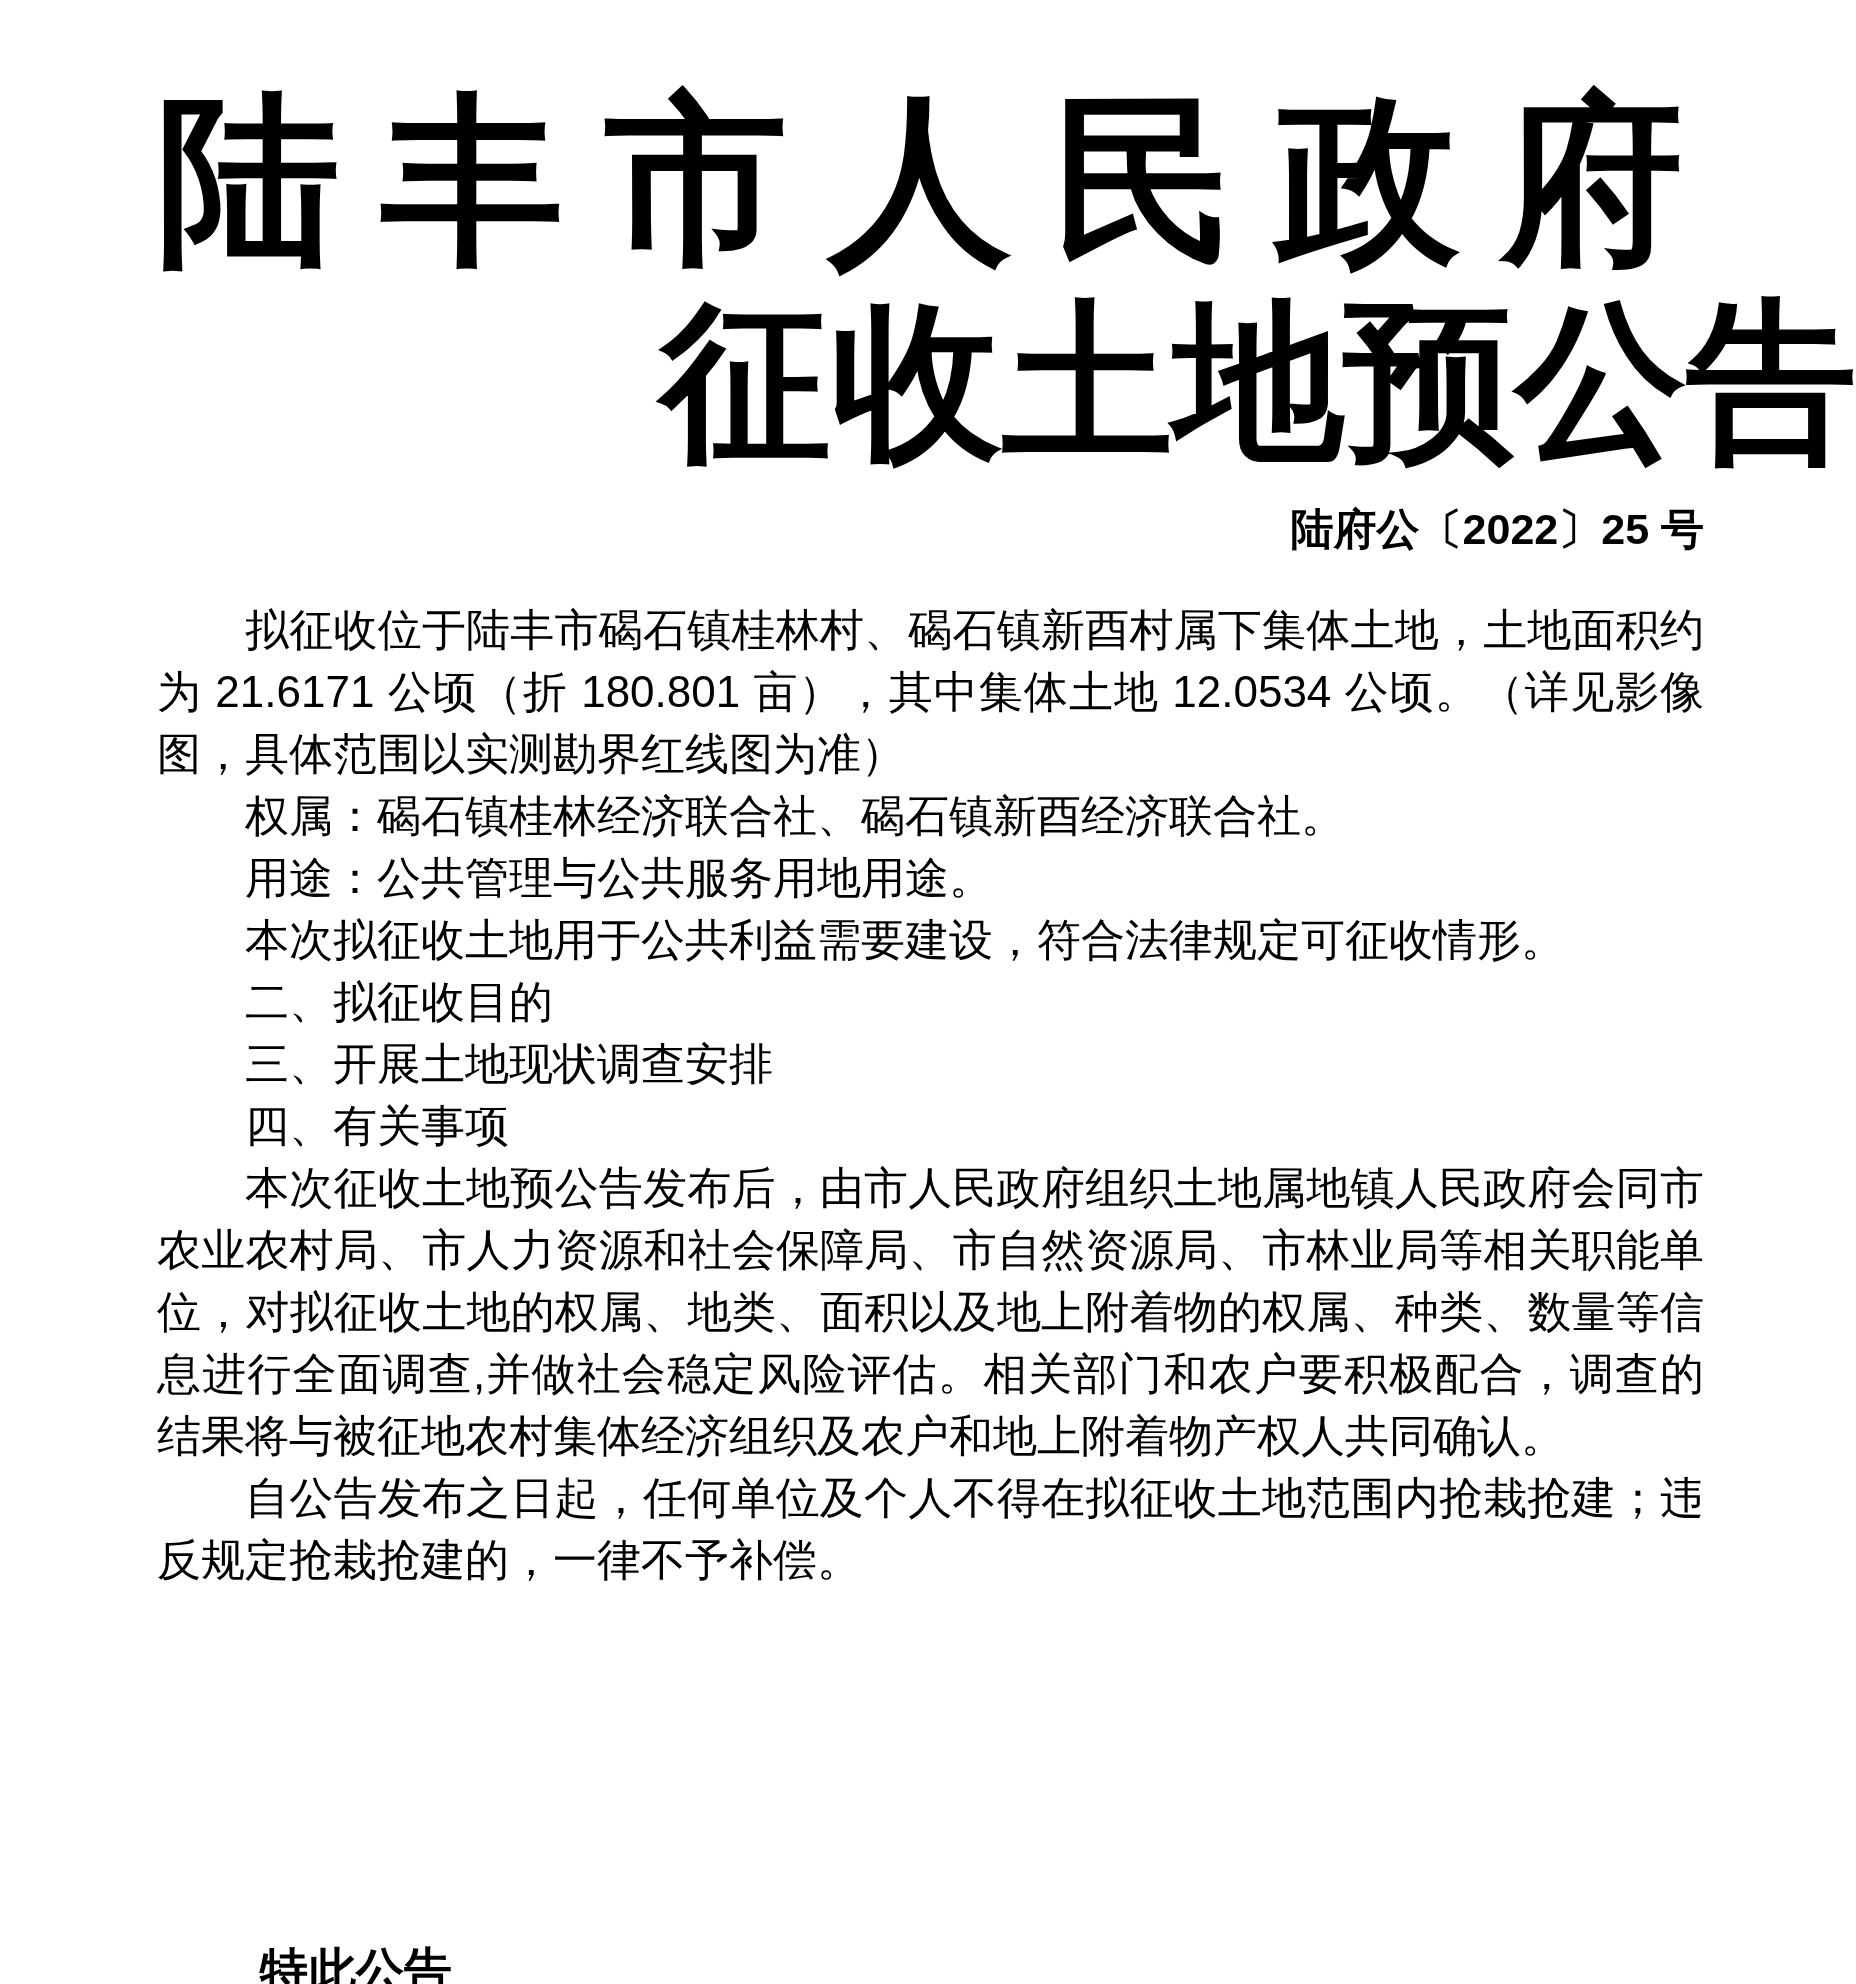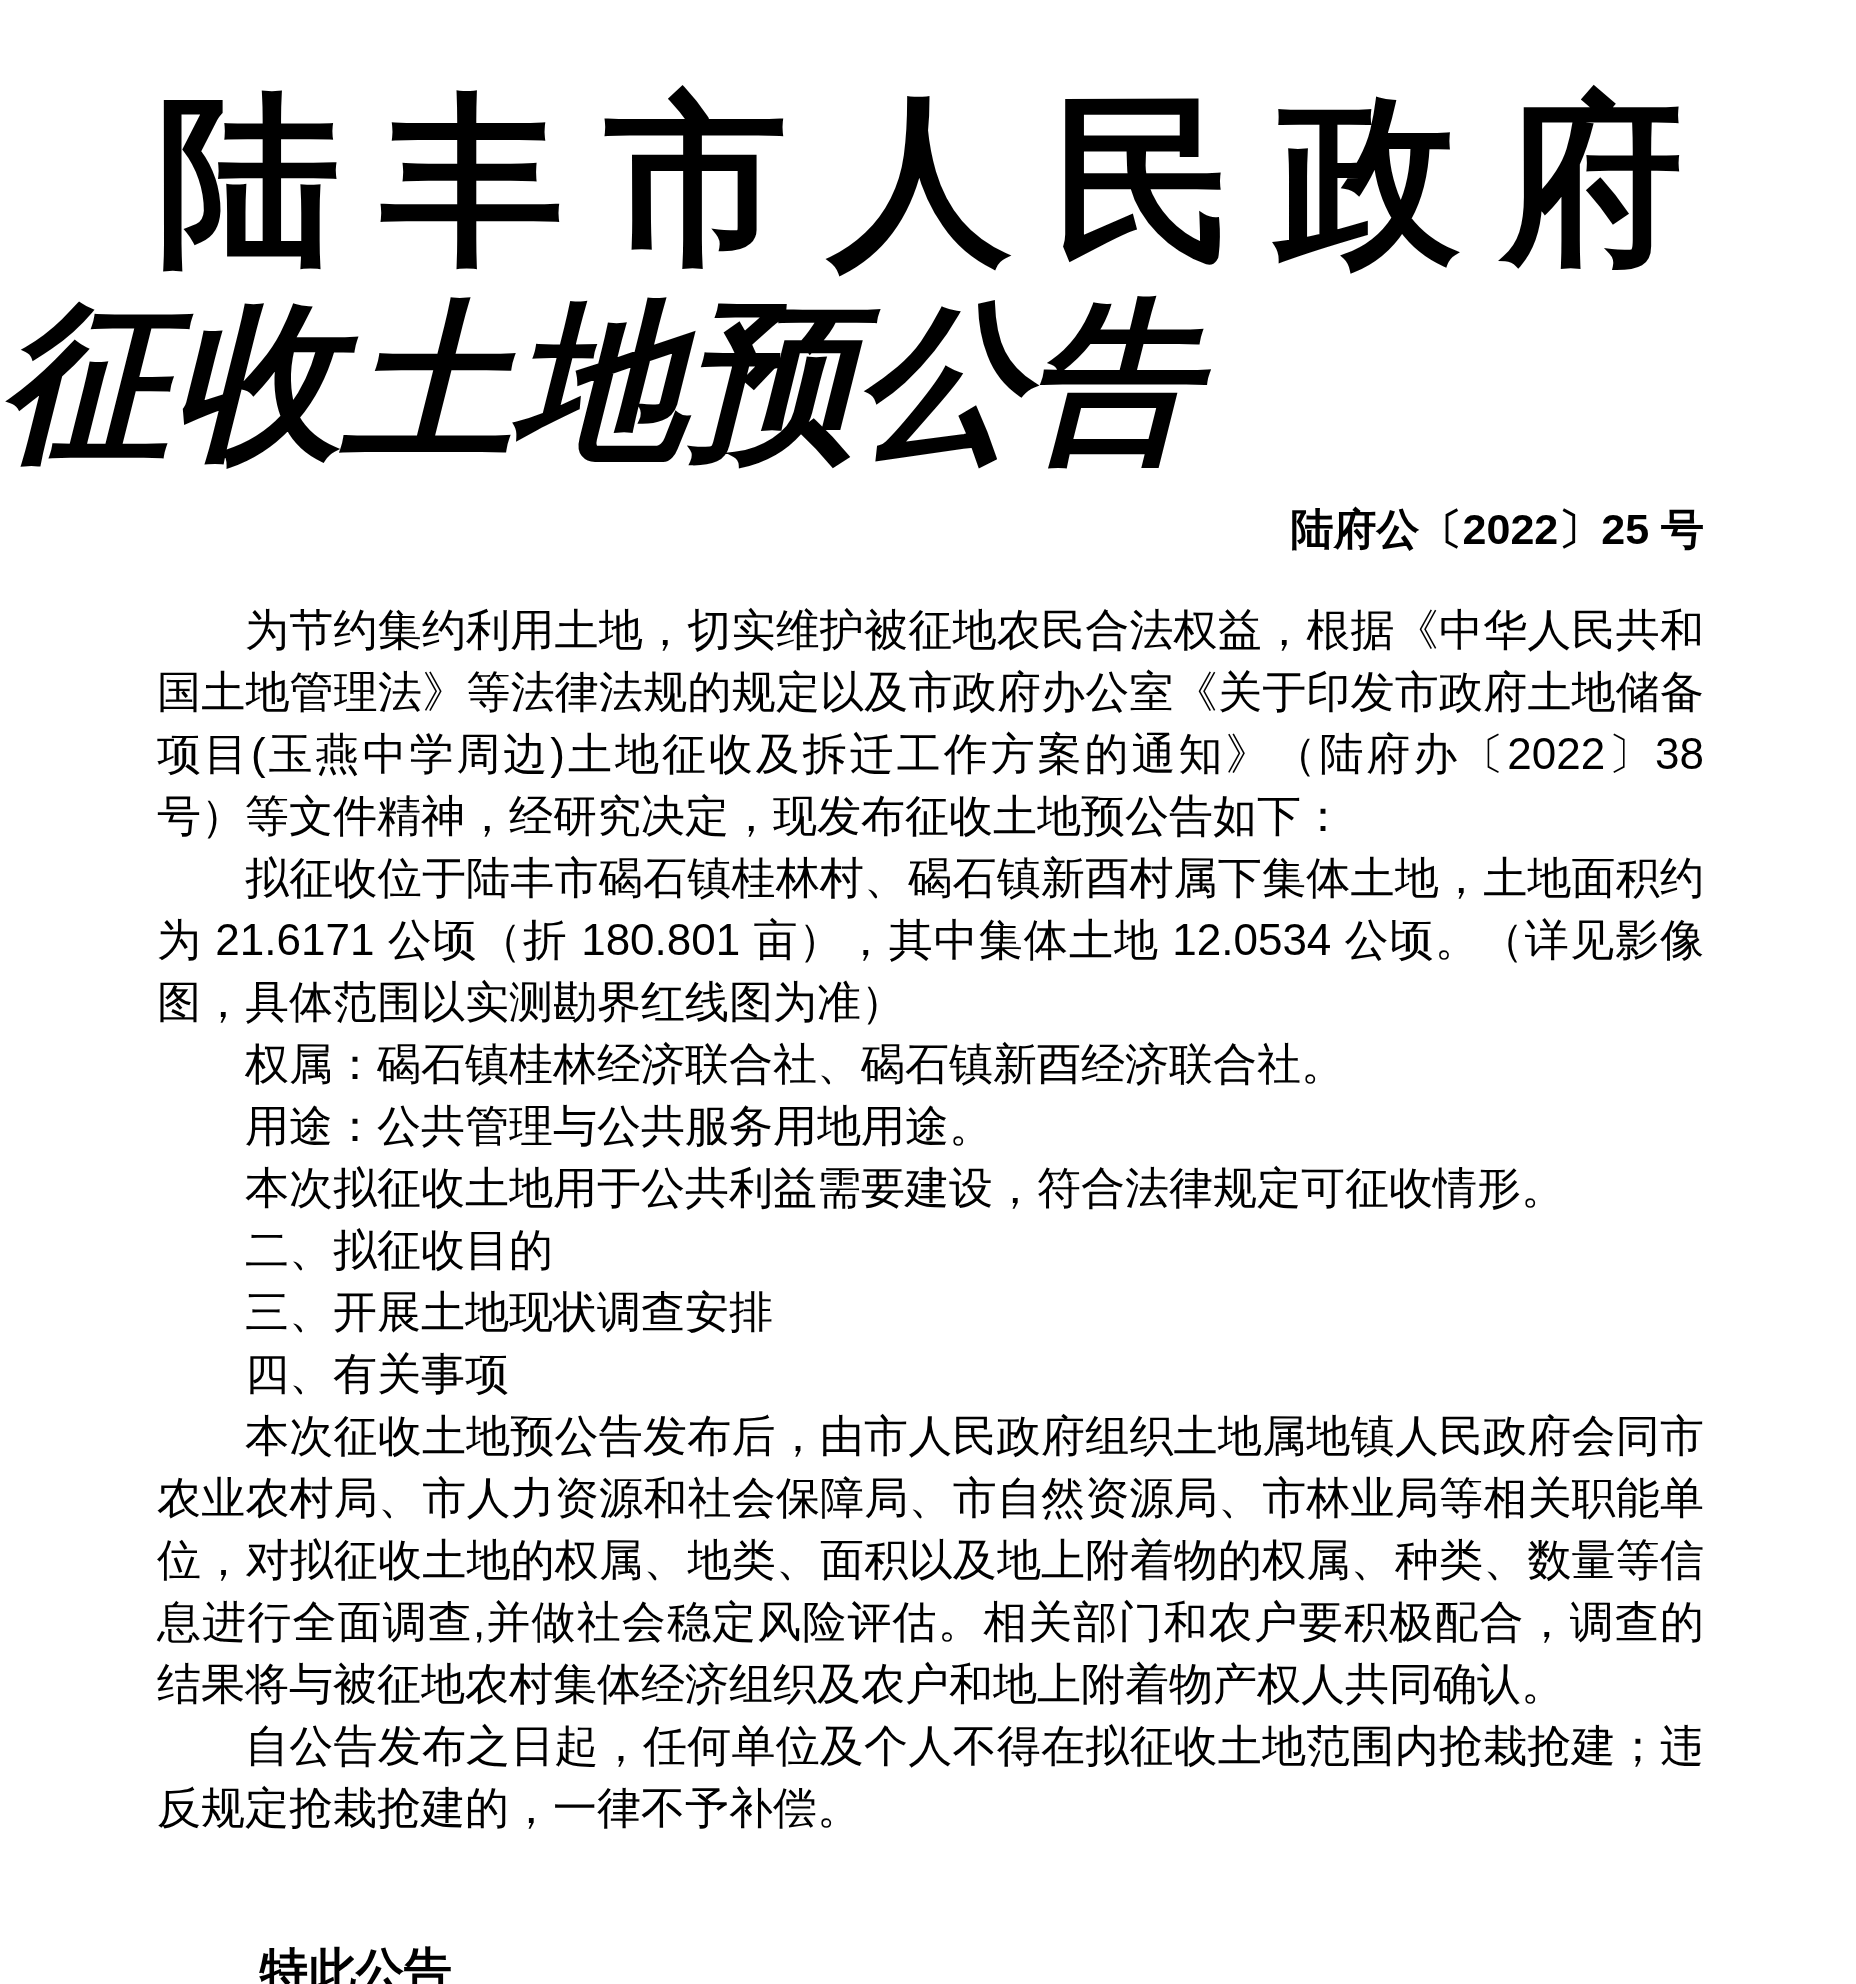--- a/index.html
+++ b/index.html
@@ -6,23 +6,23 @@
   .page{
     position:relative;width:1857px;height:2629px;background:#ffffff;overflow:hidden;
     font-family:"Liberation Sans","DejaVu Sans",sans-serif;color:#000;
   }
   .title-line1{
     margin:91px 0 0;text-align:center;white-space:nowrap;
     font-family:"Liberation Serif","DejaVu Serif",serif;font-weight:900;
     font-size:183px;line-height:1;letter-spacing:41px;padding-left:24px;
   }
   .title-line2{
-    margin:24px 0 0;text-align:left;white-space:nowrap;
+    margin:24px 0 0;text-align:right;white-space:nowrap;
     font-family:"Liberation Serif","DejaVu Serif",serif;font-weight:900;
-    font-size:171px;line-height:1;font-style:italic;
+    font-size:171px;line-height:1;
   }
   .doc-number{
     margin:38px 153px 12px 0;text-align:right;
     font-size:43px;font-weight:600;line-height:1.05;
   }
   .doc-body{
     margin:47px 153px 0 157px;
     font-size:44px;line-height:62px;font-weight:500;
     text-align:justify;text-justify:inter-ideograph;
   }
@@ -39,21 +39,20 @@
 <div class="page">
 
   <header>
     <h1 class="title-line1">陆丰市人民政府</h1>
     <h1 class="title-line2">征收土地预公告</h1>
   </header>
 
   <div class="doc-number">陆府公〔2022〕25 号</div>
 
   <main class="doc-body" id="body-container">
-      <p class="para">为节约集约利用土地，切实维护被征地农民合法权益，根据《中华人民共和国土地管理法》等法律法规的规定以及市政府办公室《关于印发市政府土地储备项目(玉燕中学周边)土地征收及拆迁工作方案的通知》（陆府办〔2022〕38 号）等文件精神，经研究决定，现发布征收土地预公告如下：</p>
       <p class="para">拟征收位于陆丰市碣石镇桂林村、碣石镇新酉村属下集体土地，土地面积约为 21.6171 公顷（折 180.801 亩），其中集体土地 12.0534 公顷。（详见影像图，具体范围以实测勘界红线图为准）</p>
       <p class="para">权属：碣石镇桂林经济联合社、碣石镇新酉经济联合社。</p>
       <p class="para">用途：公共管理与公共服务用地用途。</p>
       <p class="para">本次拟征收土地用于公共利益需要建设，符合法律规定可征收情形。</p>
       <p class="para">二、拟征收目的</p>
       <p class="para">三、开展土地现状调查安排</p>
       <p class="para">四、有关事项</p>
       <p class="para">本次征收土地预公告发布后，由市人民政府组织土地属地镇人民政府会同市农业农村局、市人力资源和社会保障局、市自然资源局、市林业局等相关职能单位，对拟征收土地的权属、地类、面积以及地上附着物的权属、种类、数量等信息进行全面调查,并做社会稳定风险评估。相关部门和农户要积极配合，调查的结果将与被征地农村集体经济组织及农户和地上附着物产权人共同确认。</p>
       <p class="para">自公告发布之日起，任何单位及个人不得在拟征收土地范围内抢栽抢建；违反规定抢栽抢建的，一律不予补偿。</p>
     </main>

